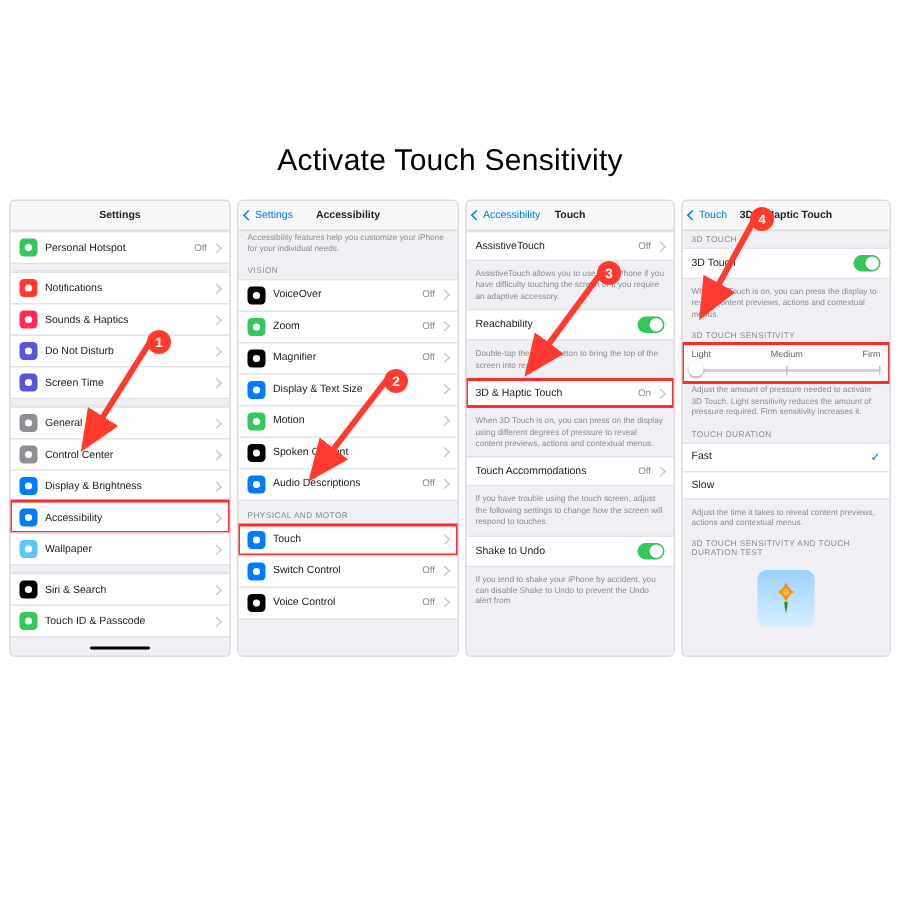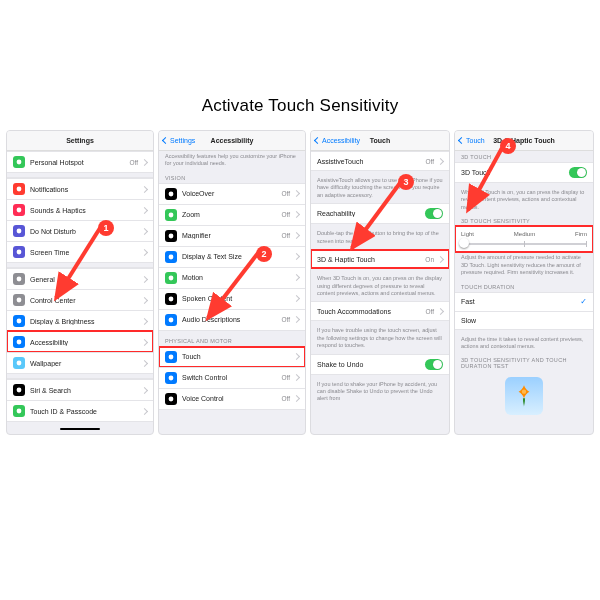--- a/index.html
+++ b/index.html
@@ -1,18 +1,18 @@
 <!DOCTYPE html>
 <html><head>
 <meta charset="utf-8">
 <style>
   * { box-sizing: border-box; margin: 0; padding: 0; }
   html, body { width: 600px; height: 600px; font-family: -apple-system, "Helvetica Neue", Arial, sans-serif; background: #fff; }
   body { position: relative; }
-  .title { text-align: center; font-size: 17px; font-weight: 500; padding: 96px 0 14px 0; letter-spacing: .2px; }
+  .title { text-align: center; font-size: 20px; font-weight: 500; padding: 96px 0 14px 0; letter-spacing: .2px; }
   .stage { padding: 0 6px; }
   .panels { display: flex; gap: 4px; }
   .panel { background: #efeff4; border: 1px solid #dcdce0; border-radius: 4px; overflow: hidden; font-size: 7px; color: #222; }
   .p1 { flex: 0 0 148px; }
   .p2 { flex: 0 0 148px; }
   .p3, .p4 { flex: 1 1 0; }
 
   .hd { position: relative; height: 20px; display:flex; align-items:center; justify-content:center; background:#f7f7f8; border-bottom:1px solid #ddd; }
   .hd .back { position:absolute; left:4px; top:0; bottom:0; display:flex; align-items:center; color:#007aff; font-size:7px; gap:2px; }
   .hd .chev { display:inline-block; width:5px; height:5px; border-left:1.5px solid #007aff; border-bottom:1.5px solid #007aff; transform:rotate(45deg); }

